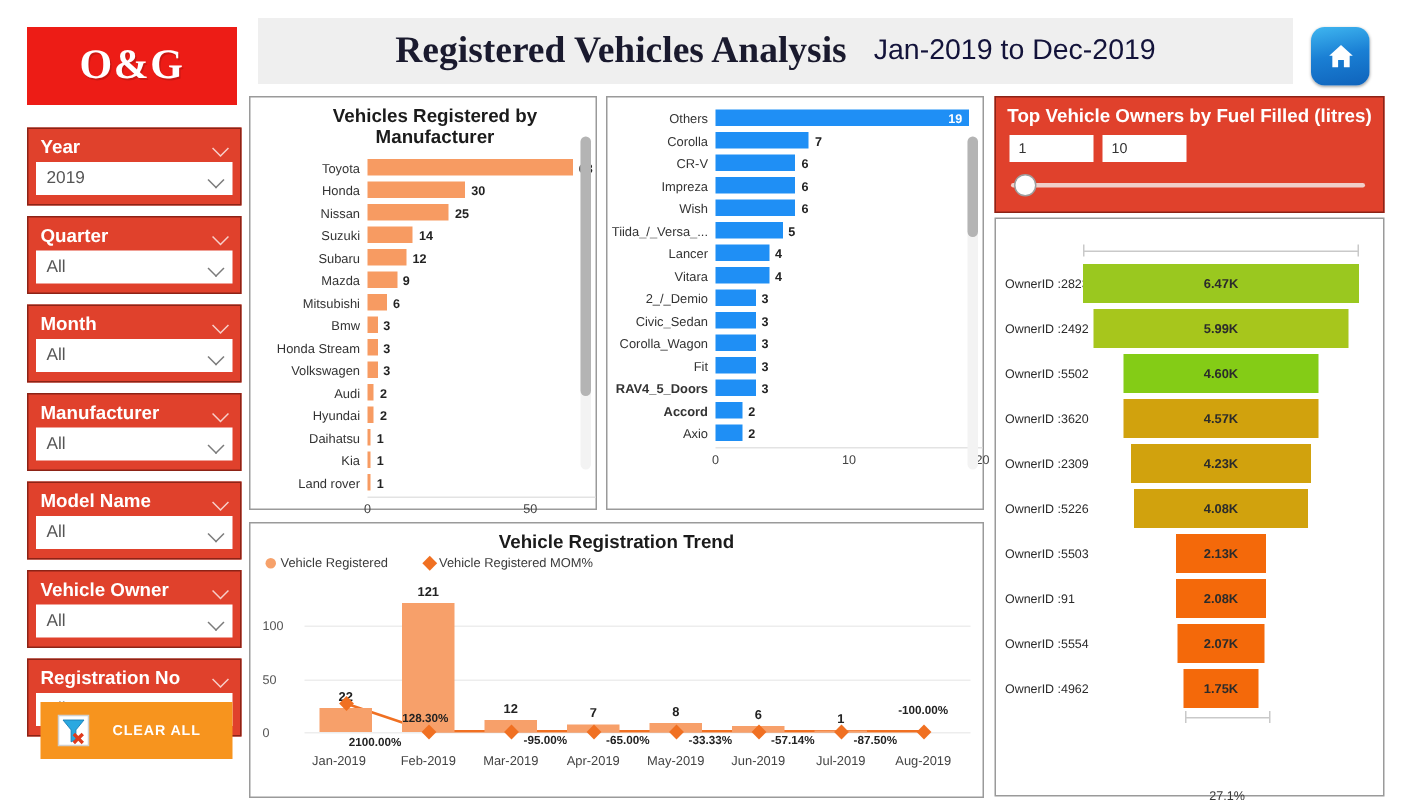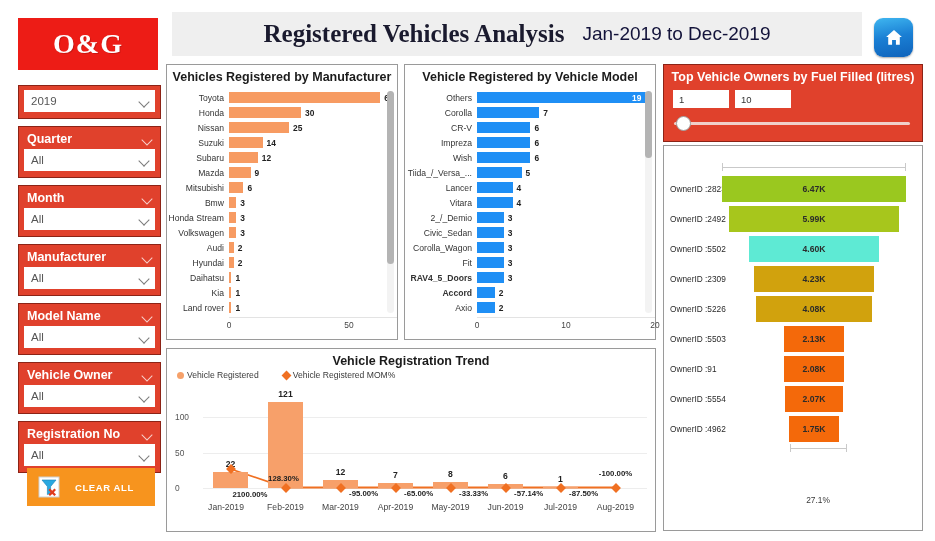--- a/index.html
+++ b/index.html
@@ -133,21 +133,21 @@
   }
   .panel-title {
     text-align: center;
     font-weight: bold;
     font-size: 12.5px;
     color: #1b1b1b;
     padding-top: 5px;
   }
 
   
-  #panel-mfr  { left: 166px; top: 64px; width: 232px; height: 276px; }
+  #panel-mfr  { left: 166px; top: 64px; width: 232px; height: 276px; padding-left: 16px; }
   #panel-mdl  { left: 404px; top: 64px; width: 252px; height: 276px; }
 
   .barchart { position: relative; padding: 6px 0 0 0; }
   .bar-row {
     display: flex; align-items: center;
     height: 15px;
   }
   .bar-label {
     font-size: 8.6px;
     color: #333333;
@@ -310,20 +310,24 @@
     <span id="header-range">Jan-2019 to Dec-2019</span>
   </div>
   <div id="home-btn">
     <svg width="22" height="22" viewBox="0 0 24 24">
       <path d="M12 3.2 3.4 11h2.3v8.4h4.2v-5.3h4.2v5.3h4.2V11h2.3z" fill="#ffffff"></path>
     </svg>
   </div>
 
   <div id="sidebar">
     <div class="slicer">
+      <div class="slicer-head">
+        <span class="slicer-title">Year</span>
+        <span class="chev"></span>
+      </div>
       <div class="slicer-input">
         <span class="slicer-value">2019</span>
         <span class="chev chev-dark"></span>
       </div>
     </div>
     <div class="slicer">
       <div class="slicer-head">
         <span class="slicer-title">Quarter</span>
         <span class="chev"></span>
       </div>
@@ -508,21 +512,20 @@
             <span class="axis-tick" style="left: 71.4286%;">50</span>
           </div>
         </div>
       </div>
     <div class="vscroll">
       <div class="vscroll-thumb" style="height:78%"></div>
     </div>
   </div>
 
   <div class="panel" id="panel-mdl">
-    <div class="panel-title">Vehicle Registered by Vehicle Model</div>
     <div class="barchart" id="mdl-bars">
         <div class="bar-row">
           <div class="bar-label" style="width: 72px;">Others</div>
           <div class="bar-track">
             <div class="bar-fill" style="width: 95%; background: rgb(31, 143, 245);"></div>
             <span class="bar-val inside" style="left: calc(95% - 14px);">19</span>
           </div>
         </div>
         <div class="bar-row">
           <div class="bar-label" style="width: 72px;">Corolla</div>
@@ -726,22 +729,28 @@
           </div>
         </div>
         <div class="fnl-row">
           <span class="fnl-label">OwnerID :2492</span>
           <div class="fnl-bar" style="width: 170.349px; left: 64.8253px; background: rgb(167, 198, 28);">
             <span class="fnl-val">5.99K</span>
           </div>
         </div>
         <div class="fnl-row">
           <span class="fnl-label">OwnerID :5502</span>
-          <div class="fnl-bar" style="width: 130.819px; left: 84.5904px; background: #5eead4;">
+          <div class="fnl-bar" style="width: 130.819px; left: 84.5904px; background: #84cc16;">
             <span class="fnl-val">4.60K</span>
+          </div>
+        </div>
+        <div class="fnl-row">
+          <span class="fnl-label">OwnerID :3620</span>
+          <div class="fnl-bar" style="width: 129.966px; left: 85.017px; background: rgb(209, 162, 13);">
+            <span class="fnl-val">4.57K</span>
           </div>
         </div>
         <div class="fnl-row">
           <span class="fnl-label">OwnerID :2309</span>
           <div class="fnl-bar" style="width: 120.297px; left: 89.8516px; background: rgb(209, 162, 13);">
             <span class="fnl-val">4.23K</span>
           </div>
         </div>
         <div class="fnl-row">
           <span class="fnl-label">OwnerID :5226</span>

